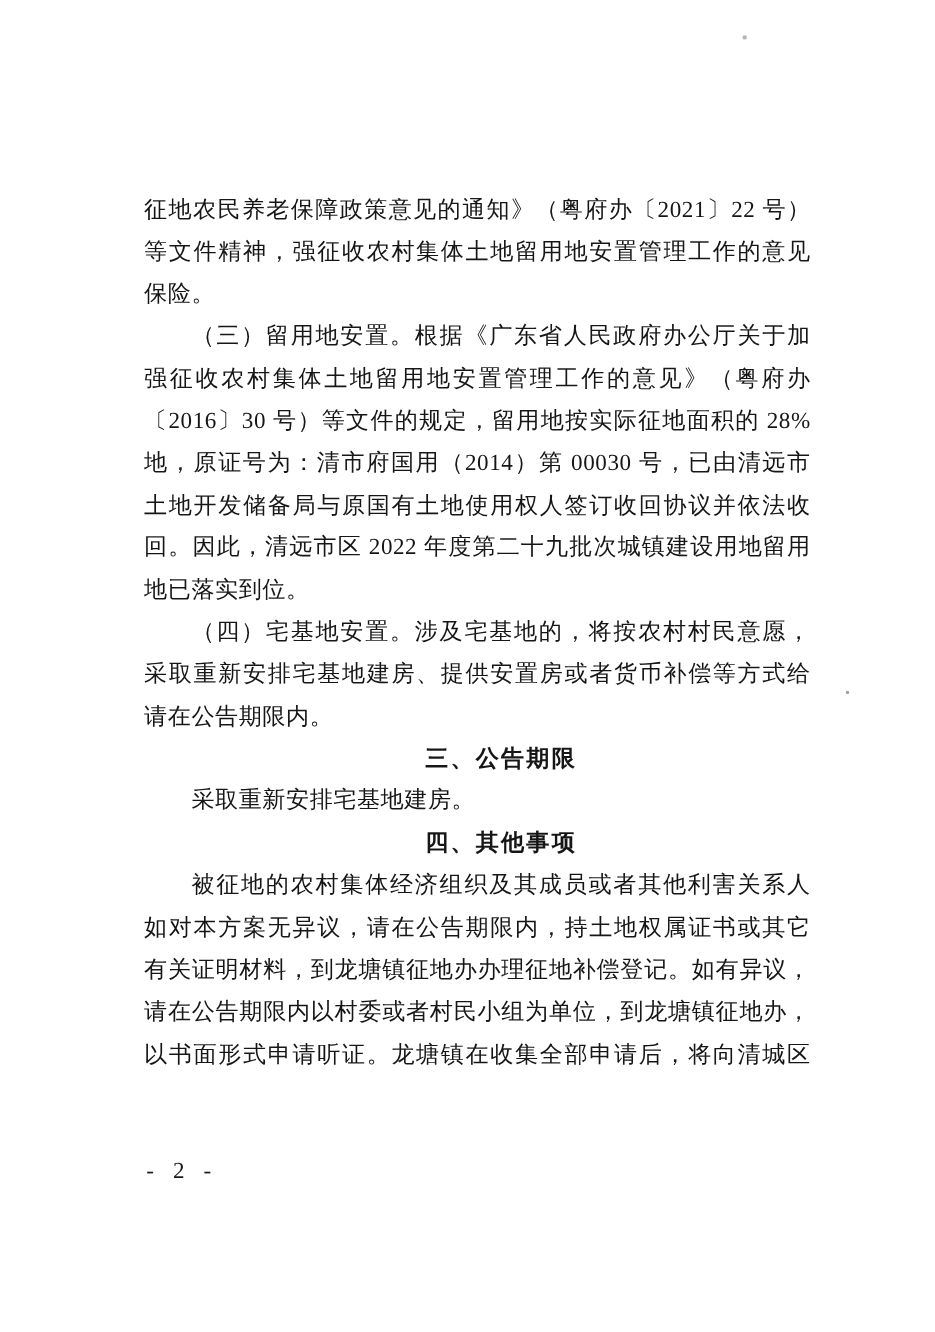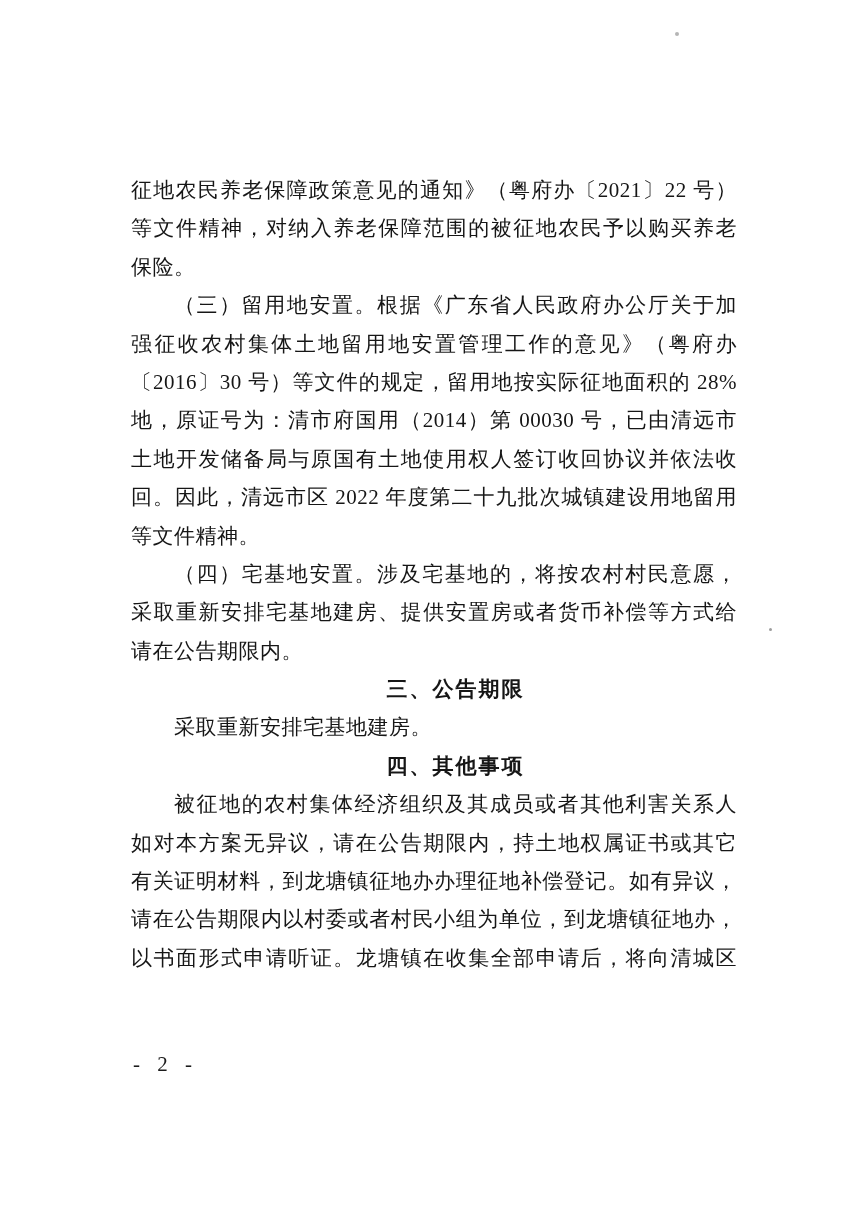--- a/index.html
+++ b/index.html
@@ -63,29 +63,29 @@
   .speck-1 { left: 675px; top: 32px;  width: 4px; height: 4px; }
   .speck-2 { left: 769px; top: 628px; width: 3px; height: 3px; background: #9d9d9d; }
 </style>
 </head>
 <body>
 
 <div class="page">
 
   <div class="text-block">
     <div class="line fill">征地农民养老保障政策意见的通知》（粤府办〔2021〕22 号）</div>
-    <div class="line fill">等文件精神，对纳入养老保障范围的被征地农民予以购买养老</div>
+    <div class="line fill">等文件精神，强征收农村集体土地留用地安置管理工作的意见</div>
     <div class="line">保险。</div>
     <div class="line fill indent">（三）留用地安置。根据《广东省人民政府办公厅关于加</div>
     <div class="line fill">强征收农村集体土地留用地安置管理工作的意见》（粤府办</div>
     <div class="line fill">〔2016〕30 号）等文件的规定，留用地按实际征地面积的 28%</div>
     <div class="line fill">地，原证号为：清市府国用（2014）第 00030 号，已由清远市</div>
     <div class="line fill">土地开发储备局与原国有土地使用权人签订收回协议并依法收</div>
     <div class="line fill">回。因此，清远市区 2022 年度第二十九批次城镇建设用地留用</div>
-    <div class="line">等文件精神。</div>
+    <div class="line">地已落实到位。</div>
     <div class="line fill indent">（四）宅基地安置。涉及宅基地的，将按农村村民意愿，</div>
     <div class="line fill">采取重新安排宅基地建房、提供安置房或者货币补偿等方式给</div>
     <div class="line">请在公告期限内。</div>
     <div class="line indent heading">三、公告期限</div>
     <div class="line indent">采取重新安排宅基地建房。</div>
     <div class="line indent heading">四、其他事项</div>
     <div class="line fill indent">被征地的农村集体经济组织及其成员或者其他利害关系人</div>
     <div class="line fill">如对本方案无异议，请在公告期限内，持土地权属证书或其它</div>
     <div class="line fill">有关证明材料，到龙塘镇征地办办理征地补偿登记。如有异议，</div>
     <div class="line fill">请在公告期限内以村委或者村民小组为单位，到龙塘镇征地办，</div>

